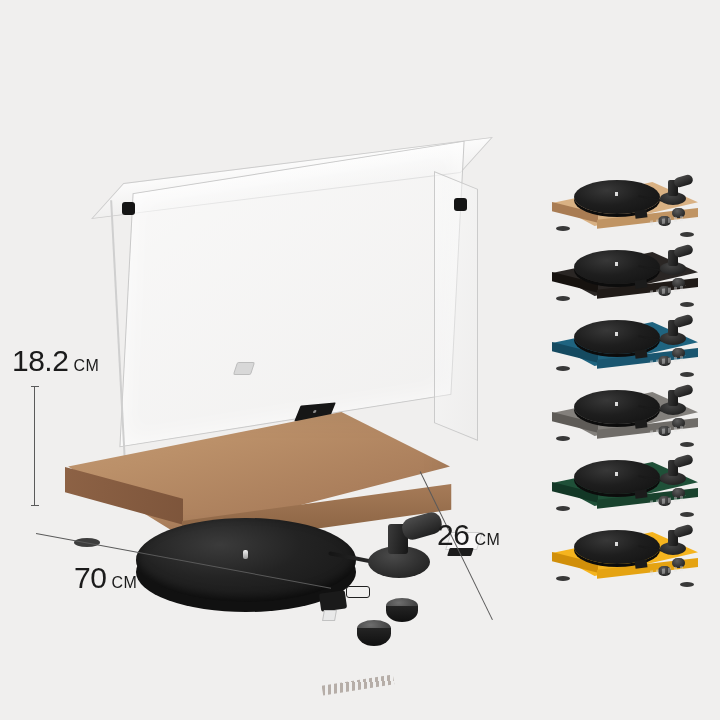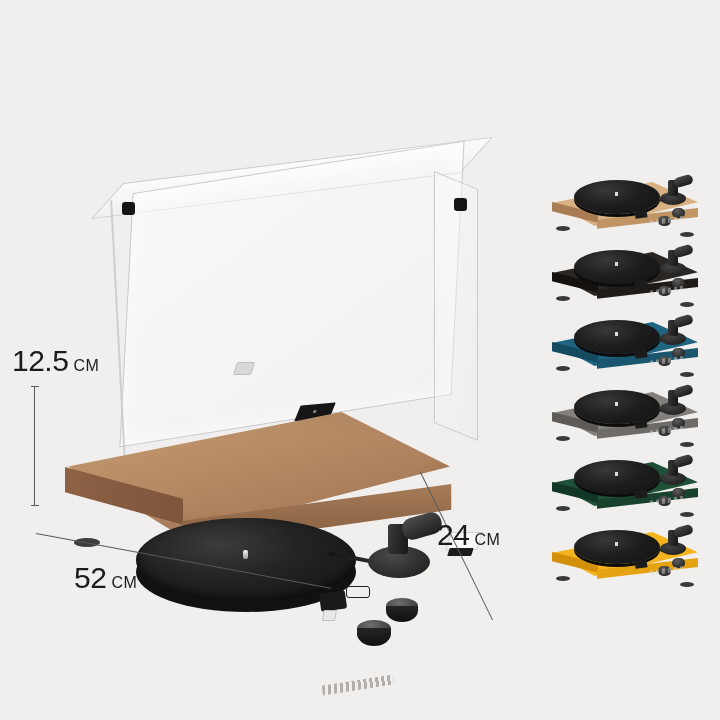--- a/index.html
+++ b/index.html
@@ -318,27 +318,27 @@
     </div>
     <div id="aux-block"></div>
     <div id="plinth-mark"></div>
   </div>
 
   <div class="leader" id="leader-v"></div>
   <div class="leader" id="leader-w"></div>
   <div class="leader" id="leader-d"></div>
 
   <div class="dim" id="dim-height">
-    <span class="num">12.5</span><span class="unit">CM</span>
+    <span class="num">18.2</span><span class="unit">CM</span>
   </div>
   <div class="dim" id="dim-width">
-    <span class="num">52</span><span class="unit">CM</span>
+    <span class="num">70</span><span class="unit">CM</span>
   </div>
   <div class="dim" id="dim-depth">
-    <span class="num">24</span><span class="unit">CM</span>
+    <span class="num">26</span><span class="unit">CM</span>
   </div>
 
   <div id="variants">
       <div class="variant" title="Walnut" style="top: 0px;">
         <div class="v-top" style="background: rgb(217, 177, 131);"></div>
         <div class="v-front" style="background: rgb(169, 124, 83);"></div>
         <div class="v-right" style="background: rgb(192, 148, 99);"></div>
         <div class="v-foot v-f1"></div>
         <div class="v-foot v-f2"></div>
         <div class="v-platter"></div>

